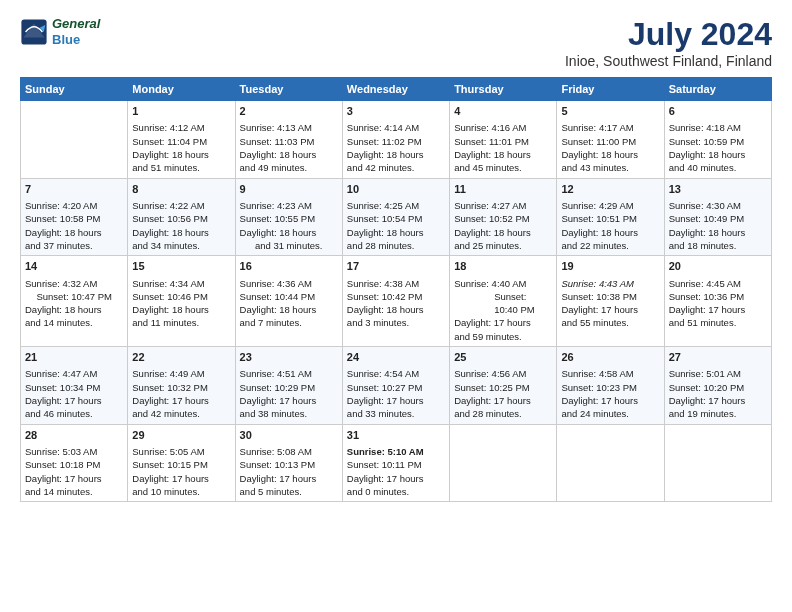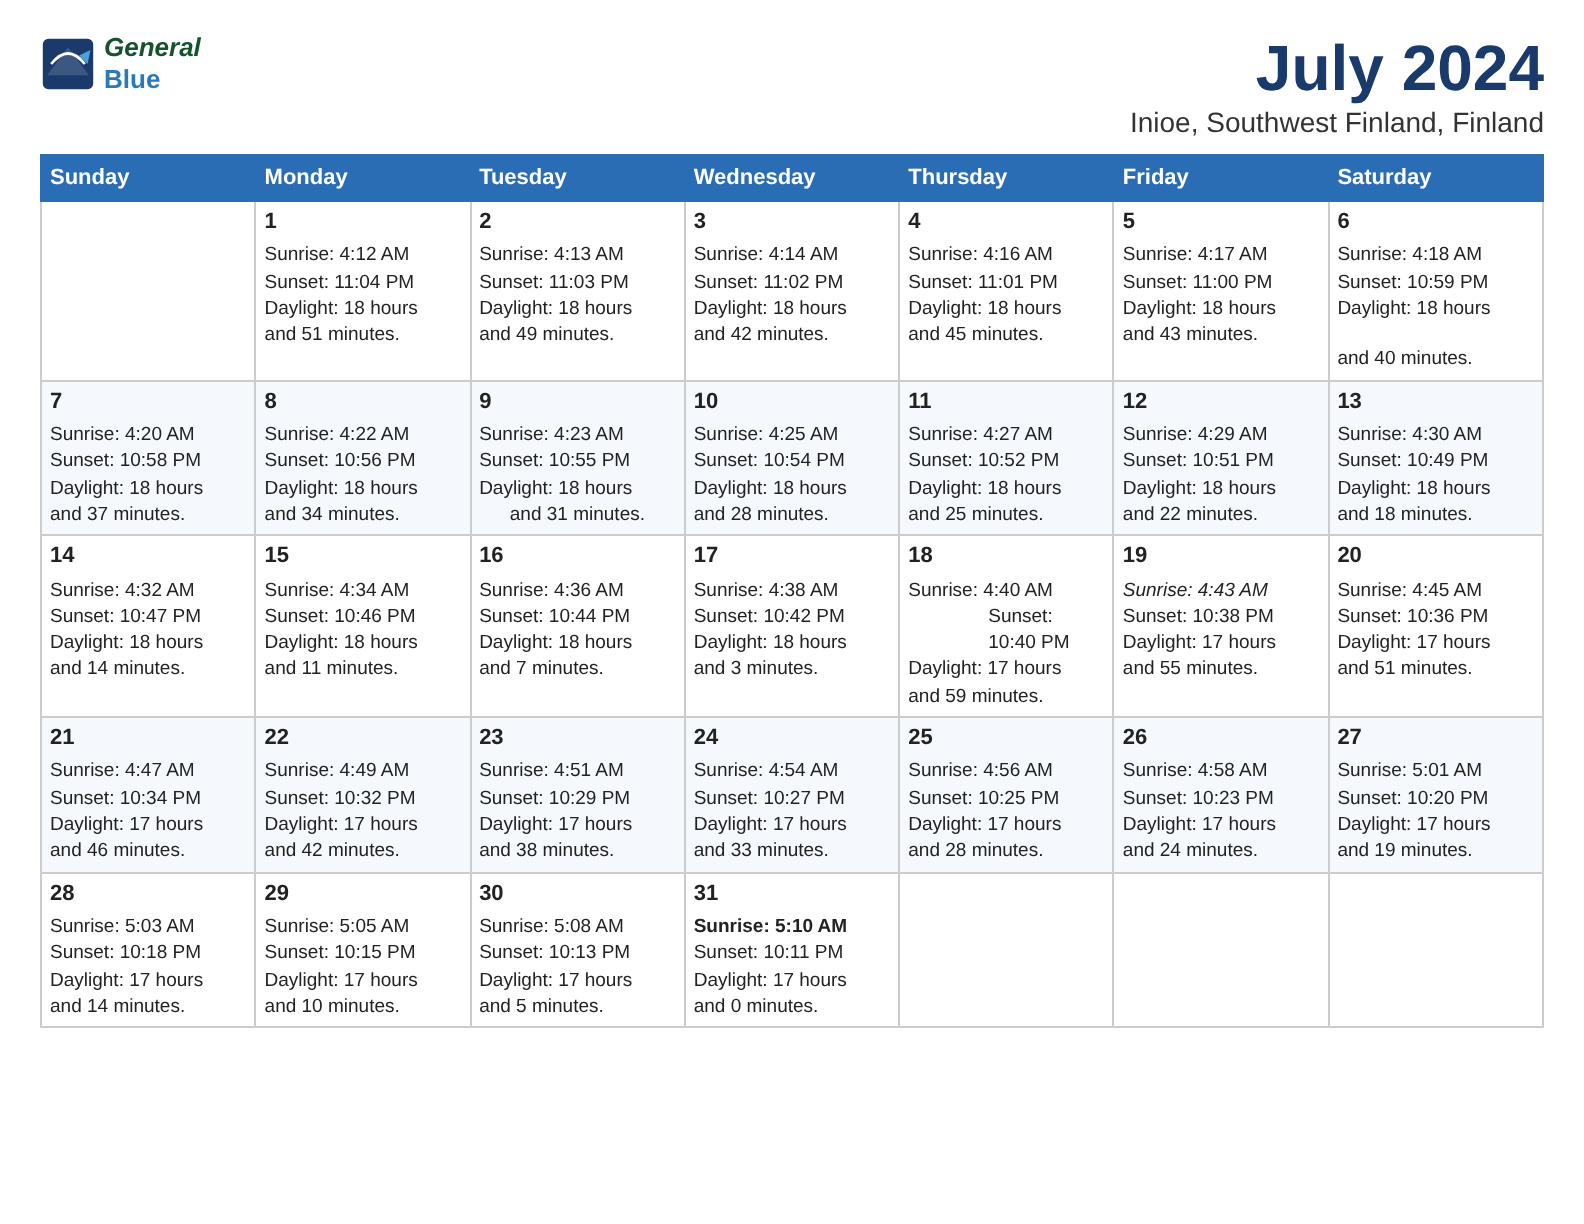--- a/index.html
+++ b/index.html
@@ -162,21 +162,21 @@
             <span style="display: block;">Sunrise: 4:17 AM</span>
             <span style="display: block;">Sunset: 11:00 PM</span>
             <span style="display: block;">Daylight: 18 hours</span>
             <span style="display: block;">and 43 minutes.</span>
           </td>
           <td>
             <span class="day-num">6</span>
             <span style="display: block;">Sunrise: 4:18 AM</span>
             <span style="display: block;">Sunset: 10:59 PM</span>
             <span style="display: block;">Daylight: 18 hours</span>
-            <span style="display: block; margin-top: 12px;">and 40 minutes.</span>
+            <span style="display: block;">and 40 minutes.</span>
           </td>
         </tr>
         <tr>
           <td>
             <span class="day-num">7</span>
             <span style="display: block;">Sunrise: 4:20 AM</span>
             <span style="display: block;">Sunset: 10:58 PM</span>
             <span style="display: block;">Daylight: 18 hours</span>
             <span style="display: block;">and 37 minutes.</span>
           </td>
@@ -220,21 +220,21 @@
             <span style="display: block;">Sunrise: 4:30 AM</span>
             <span style="display: block;">Sunset: 10:49 PM</span>
             <span style="display: block;">Daylight: 18 hours</span>
             <span style="display: block;">and 18 minutes.</span>
           </td>
         </tr>
         <tr>
           <td>
             <span class="day-num">14</span>
             <span style="display: block;">Sunrise: 4:32 AM</span>
-            <span style="display: block;">Sunset: 10:47 PM</span>
+            <span style="display: block; text-align: center;">Sunset: 10:47 PM</span>
             <span style="display: block;">Daylight: 18 hours</span>
             <span style="display: block;">and 14 minutes.</span>
           </td>
           <td>
             <span class="day-num">15</span>
             <span style="display: block;">Sunrise: 4:34 AM</span>
             <span style="display: block;">Sunset: 10:46 PM</span>
             <span style="display: block;">Daylight: 18 hours</span>
             <span style="display: block;">and 11 minutes.</span>
           </td>

